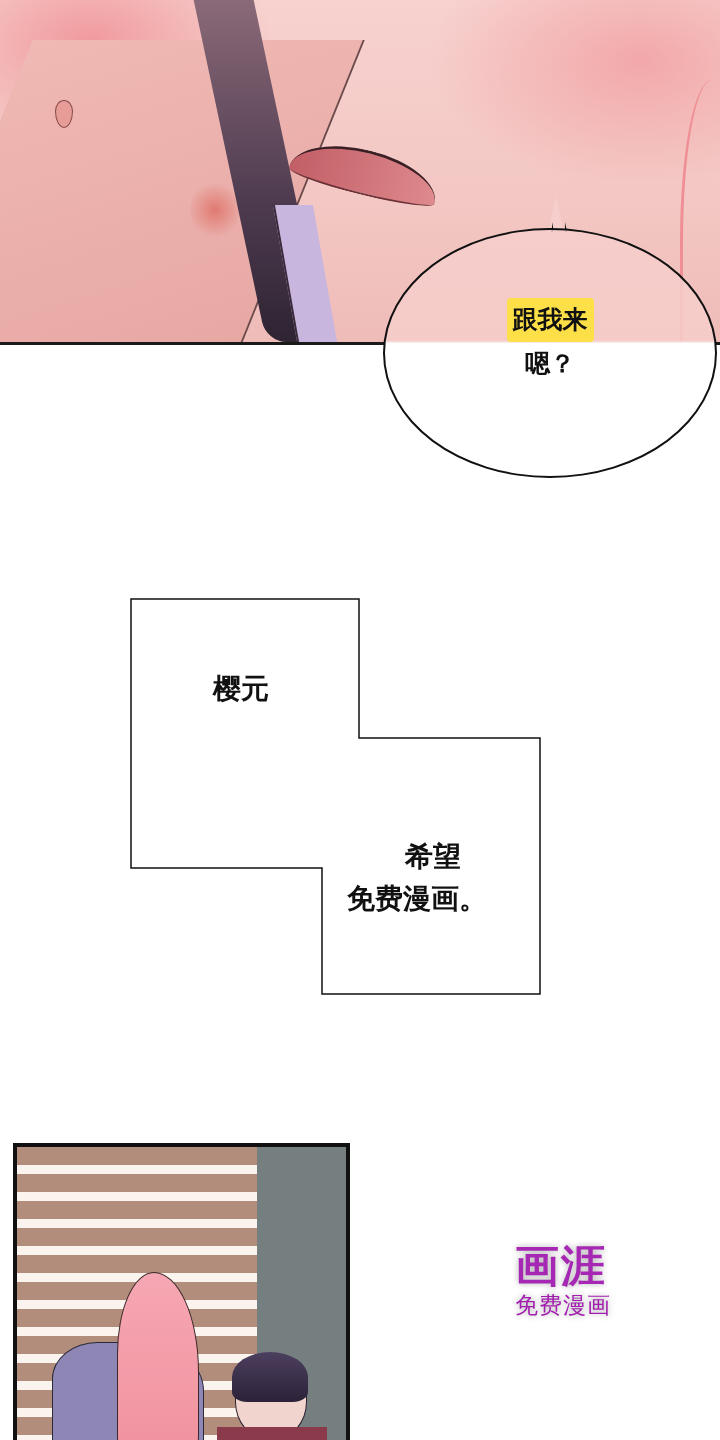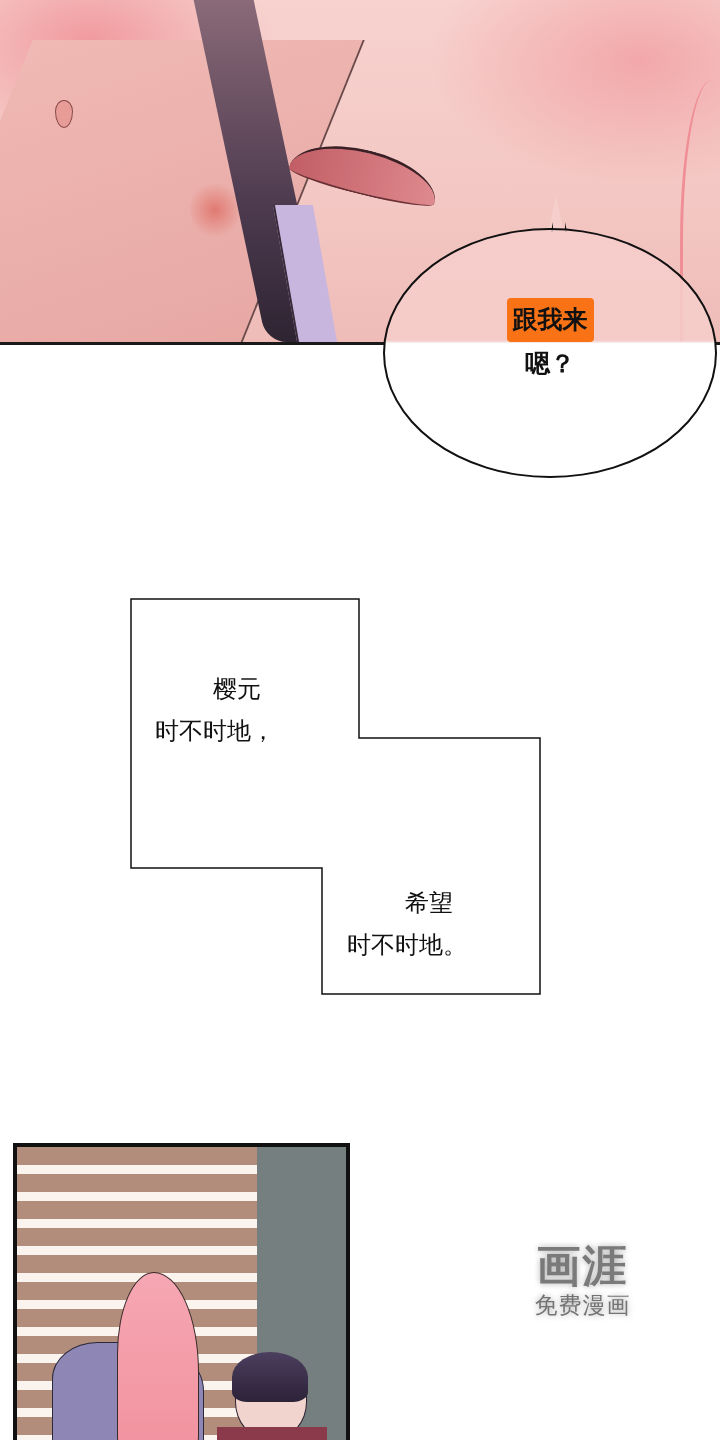--- a/index.html
+++ b/index.html
@@ -68,23 +68,23 @@
   }
   .bubble-tail-line {
     position: absolute; left: 551px; top: 196px; width: 12px; height: 36px;
     border-left: 2px solid #111; border-right: 2px solid #111;
     clip-path: polygon(45% 0, 55% 0, 100% 100%, 0 100%);
   }
   .bubble-text {
     position: absolute; left: 383px; top: 298px; width: 334px; text-align: center;
     font-size: 25px; line-height: 44px; color: #111; font-weight: 600;
   }
-  .bubble-text .l0 { display: inline-block; background: #f97316; padding: 0 6px; border-radius: 4px; text-align: center; }
+  .bubble-text .l0 { display: inline-block; background: #fde047; padding: 0 6px; border-radius: 4px; text-align: center; }
   .narration {
-    position: absolute; font-size: 24px; line-height: 42px; color: #111; font-weight: 400;
+    position: absolute; font-size: 28px; line-height: 42px; color: #111; font-weight: 700;
   }
   .nbox-outline { position: absolute; left: 0; top: 0; width: 720px; height: 1440px; pointer-events: none; }
   .panel-bottom {
     position: absolute; left: 13px; top: 1143px; width: 337px; height: 297px;
     border: 4px solid #111; border-bottom: none; box-sizing: border-box; overflow: hidden;
     background: #6f7778;
   }
   .blinds {
     position: absolute; left: 0; top: 0; width: 240px; height: 297px;
     background: repeating-linear-gradient(180deg, #b38d7c 0px, #b38d7c 18px, #fbf3ee 18px, #fbf3ee 27px);
@@ -105,22 +105,22 @@
   }
   .boy-hair {
     position: absolute; left: 215px; top: 205px; width: 76px; height: 50px;
     background: linear-gradient(180deg, #4c3f5f, #2c2238); border-radius: 50% 50% 20% 20%;
   }
   .boy-shirt {
     position: absolute; left: 200px; top: 280px; width: 110px; height: 30px;
     background: #8a3a4a;
   }
   .watermark {
-    position: absolute; left: 515px; top: 1240px; width: 135px; text-align: center;
-    color: #737373; text-shadow: 0 0 6px rgba(0,0,0,0.35);
+    position: absolute; left: 515px; top: 1240px; width: 135px; 
+    color: #a21caf; text-shadow: 0 0 6px rgba(0,0,0,0.35);
   }
   .wm-logo { font-size: 44px; font-weight: 700; letter-spacing: 2px; line-height: 52px; opacity: 0.95; }
   .wm-sub { font-size: 23px; line-height: 26px; letter-spacing: 1px; }
 </style>
 </head>
 <body>
 
 <div class="panel-top">
   <div class="face-left"></div>
   <div class="sweat"></div>
@@ -137,25 +137,24 @@
 <div class="bubble-text">
   <div><span class="l0">跟我来</span></div>
   <div>嗯？</div>
 </div>
 
 <svg class="nbox-outline" viewBox="0 0 720 1440">
   <polygon points="131,599 359,599 359,738 540,738 540,994 322,994 322,868 131,868" fill="#ffffff" stroke="#111" stroke-width="1.5"></polygon>
 </svg>
 <div class="narration" style="left:155px; top:668px;">
   <div style="padding-left:58px;">樱元</div>
-  <div>时不时地，</div>
 </div>
-<div class="narration" style="left:347px; top:836px;margin-top:46px;">
+<div class="narration" style="left:347px; top:836px;">
   <div style="padding-left:58px;">希望</div>
-  <div>时不时地。</div>
+  <div>免费漫画。</div>
 </div>
 
 <div class="panel-bottom">
   <div class="blinds"></div>
   <div class="wall"></div>
   <div class="jacket"></div>
   <div class="pink-hair"></div>
   <div class="boy-head"></div>
   <div class="boy-hair"></div>
   <div class="boy-shirt"></div>

